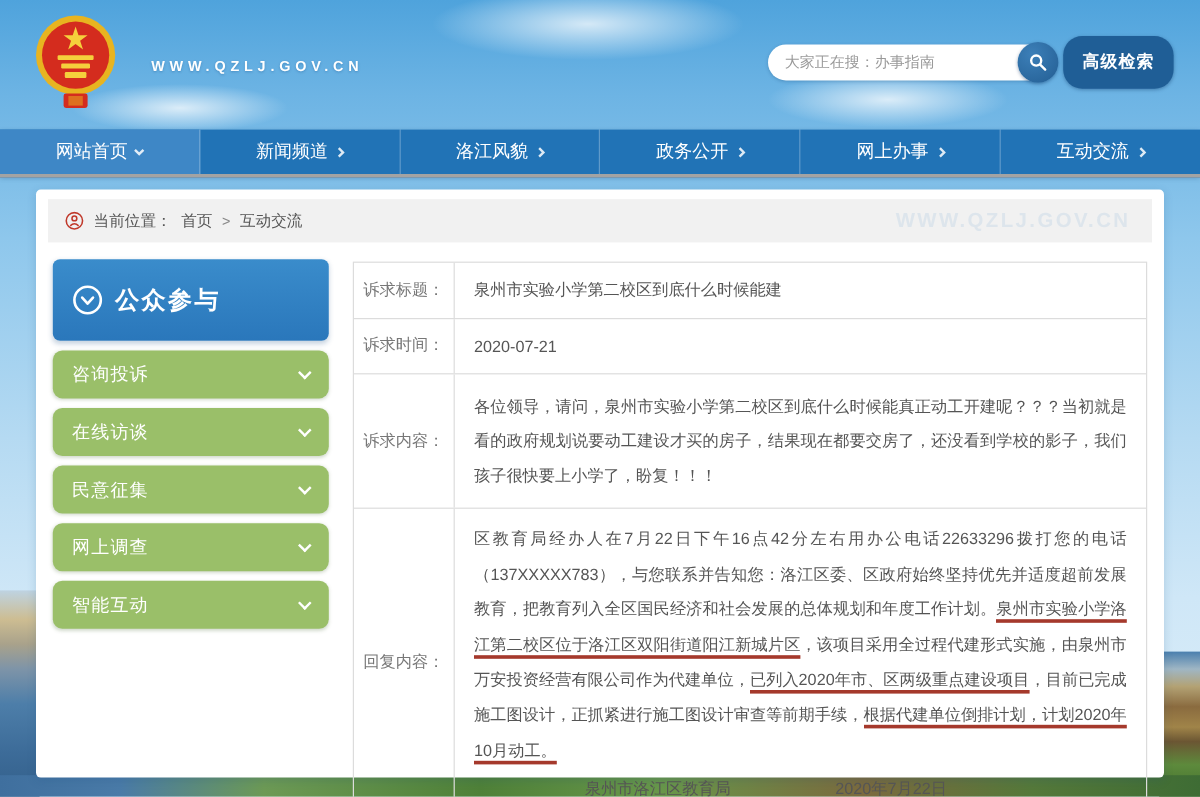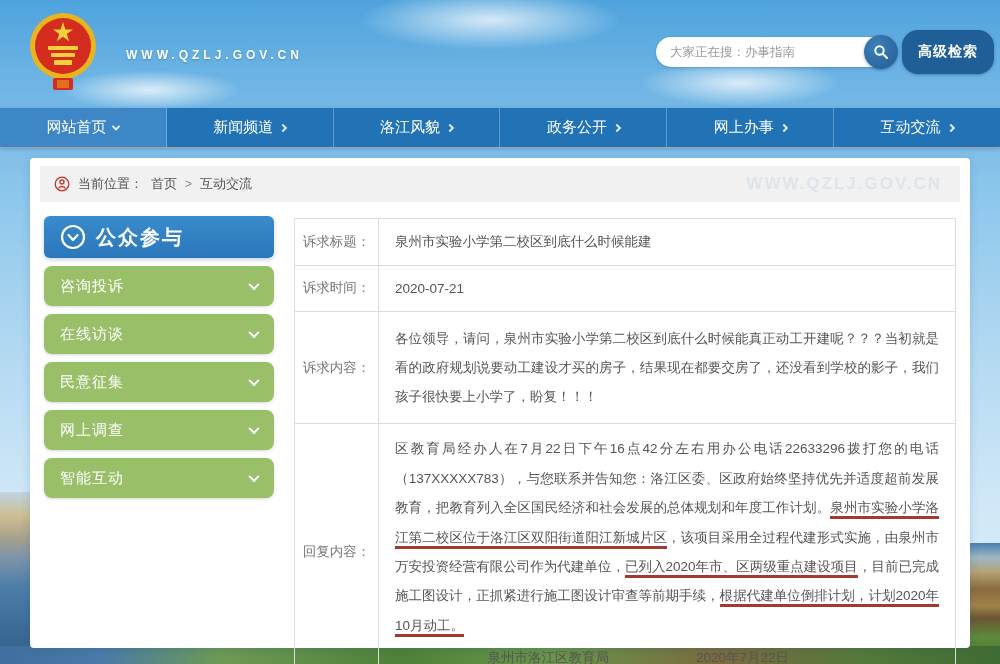--- a/index.html
+++ b/index.html
@@ -26,35 +26,35 @@
   .logo-wrap { position:absolute; left:26px; top:8px; display:flex; align-items:center; }
   .emblem { width:74px; height:86px; flex:0 0 auto; }
   .title-block { margin-left:14px; }
   .site-title {
     font-size:31px; font-weight:800; letter-spacing:2px; color:var(--title-red,#c7281e);
     text-shadow:-1px -1px 0 #fff,1px -1px 0 #fff,-1px 1px 0 #fff,1px 1px 0 #fff,0 0 6px rgba(255,255,255,.8);
   }
   .site-url-row { display:flex; align-items:center; margin-top:8px; }
   .site-url-row .rule { height:1px; background:rgba(255,255,255,.85); flex:1; }
   .site-url { color:#fff; font-size:12px; font-weight:bold; letter-spacing:4px; padding:0 12px; text-shadow:0 1px 2px rgba(0,60,120,.3); }
-  .search-wrap { position:absolute; right:6px; top:30px; display:flex; align-items:center; gap:8px; }
+  .search-wrap { position:absolute; right:22px; top:30px; display:flex; align-items:center; gap:8px; }
   .search-pill { display:flex; align-items:center; width:238px; height:30px; background:#fff; border-radius:15px;
     box-shadow:0 1px 3px rgba(0,50,100,.25); overflow:visible; position:relative; }
   .search-input { border:none; outline:none; background:transparent; flex:1; height:100%; padding:0 40px 0 14px;
     font-size:12.5px; color:#555; font-family:inherit; }
   .search-input::placeholder { color:#999; }
   .search-btn { position:absolute; right:-4px; top:-2px; width:34px; height:34px; border:none; border-radius:50%;
     background:radial-gradient(circle at 35% 30%,#3c7fb8,#235e93); cursor:pointer; display:flex; align-items:center; justify-content:center;
     box-shadow:0 1px 3px rgba(0,40,90,.4); }
   .adv-btn { height:44px; padding:0 16px; border:none; border-radius:16px; background:var(--adv-blue,#1f5e96); color:#fff;
     font-size:14px; font-weight:bold; letter-spacing:1px; cursor:pointer; box-shadow:0 1px 3px rgba(0,40,90,.35); font-family:inherit; }
 
   
   .nav { position:relative; z-index:3; display:flex; height:40px; background:var(--nav-blue,#2173b6);
-    border-bottom:1px solid #a3a3a3; box-shadow:0 1px 4px rgba(0,50,100,.25); }
+    border-bottom:3px solid #a3a3a3; box-shadow:0 1px 4px rgba(0,50,100,.25); }
   .nav-item { flex:1; display:flex; align-items:center; justify-content:center; gap:7px; color:#fff; font-size:15px;
     cursor:pointer; border-right:1px solid rgba(255,255,255,.28); }
   .nav-item:last-child { border-right:none; }
   .nav-item.active { background:var(--nav-active,#3e87c6); }
   .chev { display:inline-block; width:6px; height:6px; border-right:2px solid rgba(255,255,255,.85); border-bottom:2px solid rgba(255,255,255,.85); }
   .chev.down { transform:rotate(45deg) translate(-1px,-1px); }
   .chev.right { transform:rotate(-45deg); }
 
   
   .panel { position:absolute; left:30px; right:30px; top:158px; bottom:16px; background:#fff; z-index:2;
@@ -62,21 +62,21 @@
   .breadcrumb-bar { height:36px; background:var(--crumb-bg,#f1f1f1); display:flex; align-items:center; justify-content:space-between; padding:0 18px 0 14px; }
   .crumb-left { display:flex; align-items:center; gap:8px; font-size:13px; color:#555; }
   .crumb-link { color:#555; cursor:pointer; }
   .crumb-sep { color:#888; font-size:12px; }
   .watermark { font-size:17px; font-weight:bold; letter-spacing:2px; color:#dde5ec; }
 
   .content-row { display:flex; gap:20px; padding:14px 4px 0 4px; }
 
   
   .sidebar { width:230px; flex:0 0 auto; }
-  .sb-head { height:42px; border-radius:6px; background:linear-gradient(180deg,#3a8ccb,#2a77bb);
+  .sb-head { height:68px; border-radius:6px; background:linear-gradient(180deg,#3a8ccb,#2a77bb);
     display:flex; align-items:center; gap:10px; padding:0 16px; color:#fff; box-shadow:0 2px 4px rgba(30,80,130,.25); cursor:pointer; }
   .sb-head-title { font-size:20px; font-weight:800; letter-spacing:2px; }
   .sb-item { height:40px; margin-top:8px; border-radius:8px; background:var(--green,#9abf69);
     display:flex; align-items:center; justify-content:space-between; padding:0 16px; color:#fff; font-size:15px;
     letter-spacing:1px; cursor:pointer; box-shadow:0 1px 3px rgba(80,110,60,.25);gap:12px; }
   .sb-item .chev { width:8px; height:8px; border-color:#fff; }
 
   
   .main { flex:1; padding-top:2px; }
   .dtable { border:1px solid var(--tborder,#dcdcdc); font-size:13.5px; color:#555; }

